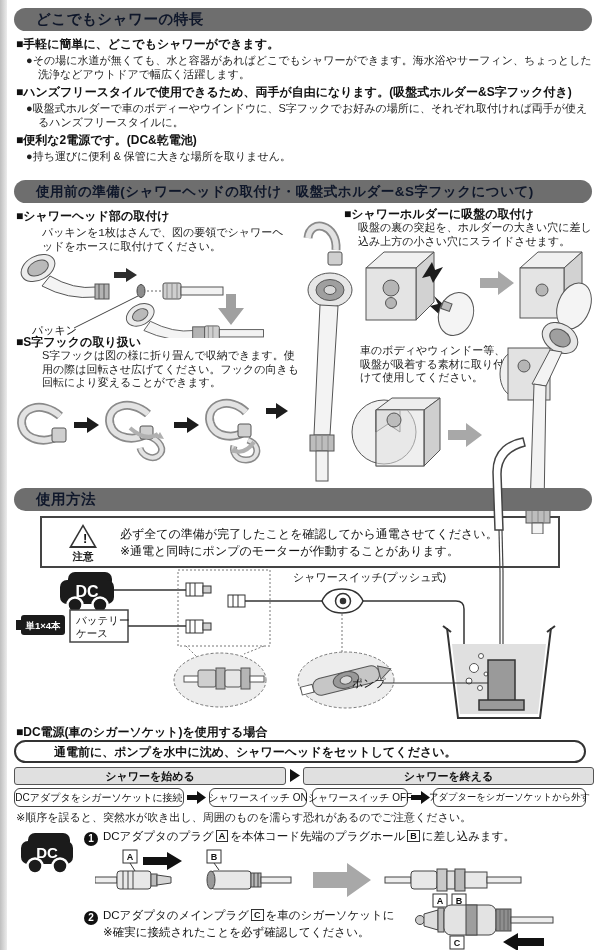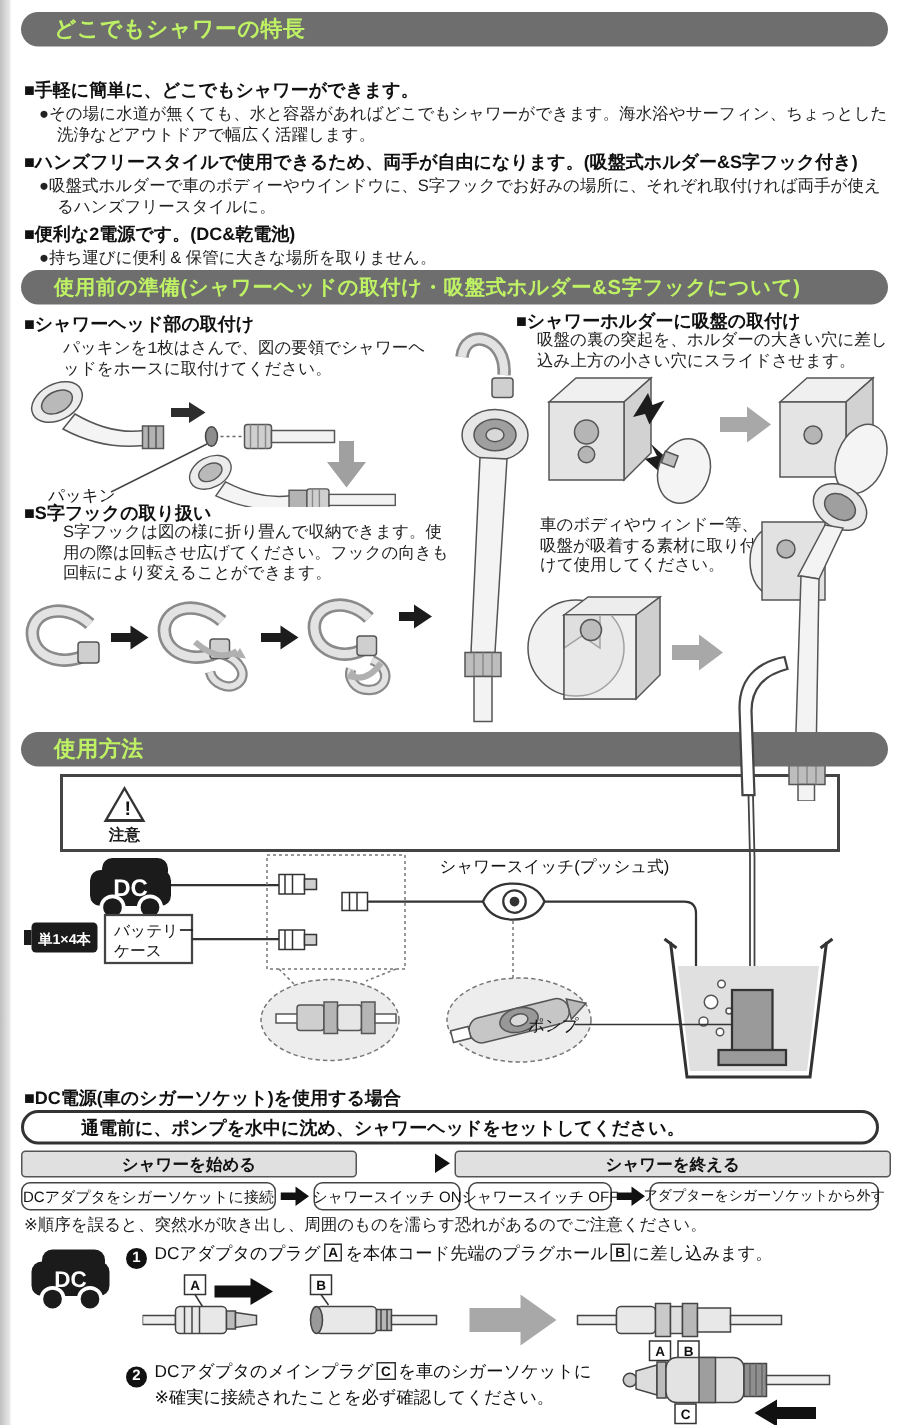--- a/index.html
+++ b/index.html
@@ -5,21 +5,21 @@
   html,body{margin:0;padding:0;}
   body{
     width:600px;height:950px;position:relative;background:#ffffff;
     font-family:"Liberation Sans","DejaVu Sans",sans-serif;color:#1c1c1c;
     overflow:hidden;
   }
   .abs{position:absolute;}
   .scan-edge{left:0;top:0;width:7px;height:950px;background:linear-gradient(to right,#bfbfbf,#ececec);}
   .banner{
     left:14px;width:578px;height:23px;background:#6e6e6e;border-radius:12px;
-    color:#bef264;font-weight:bold;display:flex;align-items:center;
+    color:#0f172a;font-weight:bold;display:flex;align-items:center;
     padding-left:22px;box-sizing:border-box;font-size:14.5px;letter-spacing:.5px;
   }
   .bhead{font-weight:bold;font-size:12px;color:#111;white-space:nowrap;}
   .btext{font-size:11px;line-height:13.5px;color:#222;}
   .hang{padding-left:12px;text-indent:-12px;}
   .feat .bhead{margin:3px 0 1px 0;}
   .feat .btext{margin:0 0 3px 10px;width:560px;}
   .warnbox{left:40px;top:516px;width:520px;height:52px;border:2px solid #444;background:#fff;box-sizing:border-box;}
   .warn-icon{position:absolute;left:18px;top:6px;width:46px;text-align:center;}
   .warn-tri{width:0;height:0;margin:0 auto;border-left:14px solid transparent;border-right:14px solid transparent;border-bottom:24px solid #333;position:relative;}
@@ -42,21 +42,21 @@
 </style>
 </head>
 <body>
 
 <div class="abs scan-edge"></div>
 
 <div class="abs banner" style="top:8px;">
   <span>どこでもシャワーの特長</span>
 </div>
 
-<div class="abs feat" style="left:16px;top:33px;width:578px;margin-top:16px;">
+<div class="abs feat" style="left:16px;top:33px;width:578px;">
   <div class="bhead">■手軽に簡単に、どこでもシャワーができます。</div>
   <div class="btext hang">●その場に水道が無くても、水と容器があればどこでもシャワーができます。海水浴やサーフィン、ちょっとした洗浄などアウトドアで幅広く活躍します。</div>
   <div class="bhead">■ハンズフリースタイルで使用できるため、両手が自由になります。(吸盤式ホルダー&amp;S字フック付き)</div>
   <div class="btext hang">●吸盤式ホルダーで車のボディーやウインドウに、S字フックでお好みの場所に、それぞれ取付ければ両手が使えるハンズフリースタイルに。</div>
   <div class="bhead">■便利な2電源です。(DC&amp;乾電池)</div>
   <div class="btext hang">●持ち運びに便利 &amp; 保管に大きな場所を取りません。</div>
 </div>
 
 <div class="abs banner" style="top:180px;font-size:13.5px;">
   <span>使用前の準備(シャワーヘッドの取付け・吸盤式ホルダー&amp;S字フックについて)</span>
@@ -220,20 +220,24 @@
 </svg>
 
 <div class="abs warnbox">
   <div class="warn-icon">
     <div class="warn-tri">
         <div class="inner"></div>
         <div class="warn-bang">!</div>
       </div>
     <div class="warn-caption">注意</div>
   </div>
+  <div class="warn-text">
+    <div>必ず全ての準備が完了したことを確認してから通電させてください。</div>
+    <div>※通電と同時にポンプのモーターが作動することがあります。</div>
+  </div>
 </div>
 
 <svg class="abs" style="left:0;top:568px;z-index:1;" width="600" height="160" viewBox="0 0 600 160">
 
   <g>
     <rect x="68" y="4" width="44" height="16" rx="7" fill="#1b1b1b"></rect>
     <rect x="60" y="12" width="54" height="24" rx="7" fill="#1b1b1b"></rect>
     <circle cx="75" cy="37" r="7.5" fill="#1b1b1b" stroke="#fff" stroke-width="2.5"></circle>
     <circle cx="100" cy="37" r="7.5" fill="#1b1b1b" stroke="#fff" stroke-width="2.5"></circle>
     <text x="87" y="29" font-size="16" font-weight="bold" fill="#fff" text-anchor="middle">DC</text>
@@ -325,21 +329,21 @@
   <text x="352" y="119" font-size="11" fill="#111">ポンプ</text>
   <line x1="383" y1="115" x2="488" y2="115" stroke="#333" stroke-width="1"></line>
 </svg>
 
 <div class="abs bhead" style="left:16px;top:724px;">■DC電源(車のシガーソケット)を使用する場合</div>
 
 <div class="abs notebox">
   <span>通電前に、ポンプを水中に沈め、シャワーヘッドをセットしてください。</span>
 </div>
 
-<div class="abs flowbar" style="left:14px;top:767px;width:224px;">
+<div class="abs flowbar" style="left:14px;top:767px;width:272px;">
   <span>シャワーを始める</span>
 </div>
 <svg class="abs" style="left:289px;top:768px;" width="12" height="15">
     <path d="M1,1 L11,7.5 L1,14 Z" fill="#111"></path>
   </svg>
 <div class="abs flowbar" style="left:303px;top:767px;width:291px;">
   <span>シャワーを終える</span>
 </div>
 
 <div class="abs flowstep" style="left:14px;top:788px;width:170px;">

